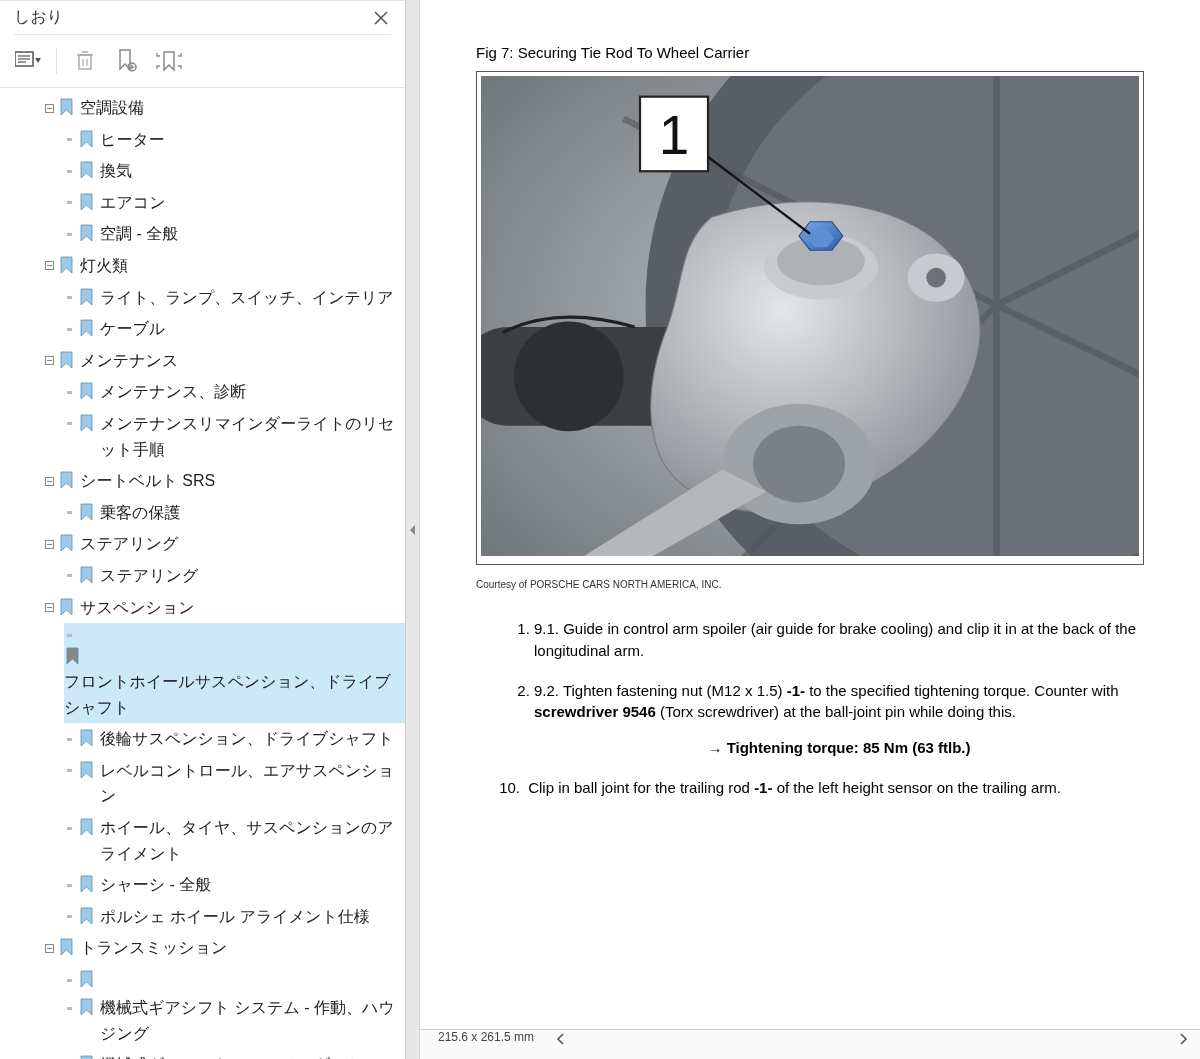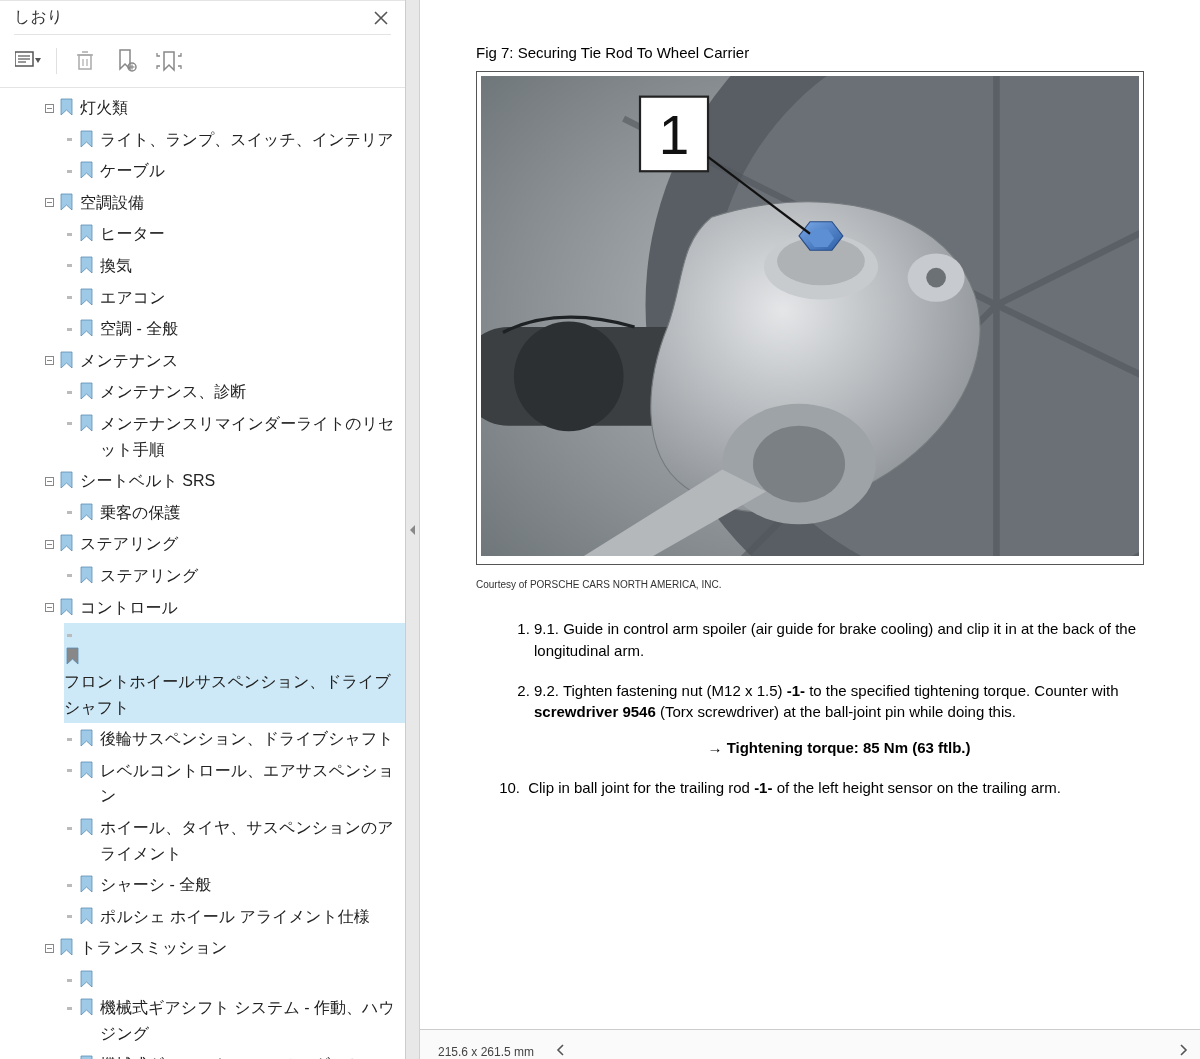--- a/index.html
+++ b/index.html
@@ -35,21 +35,21 @@
   .figure-box { border: 1px solid #555; padding: 4px; background: #fff; }
   .figure-embed { width: 100%; height: 480px; }
   .courtesy { font-size: 10px; color: #333; margin: 14px 0 28px 0; }
   .steps-outer { margin-left: 10px; }
   ol.sub { margin: 0 0 0 48px; padding: 0; }
   ol.sub li { margin: 0 0 18px 0; font-size: 15px; line-height: 1.45; }
   .arrow-line { margin-top: 14px; text-align: center; }
   ol.main { list-style: none; margin: 4px 0 0 0; padding: 0; }
   ol.main li { font-size: 15px; line-height: 1.45; }
   ol.main li .num { display: inline-block; width: 34px; text-align: right; margin-right: 4px; }
-  .status { height: 30px; border-top: 1px solid #ccc; background: #fafafa; display: flex; align-items: flex-end; font-size: 12px; color: #444; padding: 0 8px; }
+  .status { height: 30px; border-top: 1px solid #ccc; background: #fafafa; display: flex; align-items: flex-start; font-size: 12px; color: #444; padding: 0 8px; }
   .status .dim { margin-left: 10px; }
   .status .arrows { display: flex; gap: 8px; margin-left: 18px; }
   .status .spacer { flex: 1; }
   .status .arrow-btn { width: 18px; height: 18px; display: flex; align-items: center; justify-content: center; cursor: pointer; }
 </style>
 </head>
 <body>
 
 <div class="app">
 
@@ -109,20 +109,88 @@
               <div class="row">
                 <span class="expander">
                   <svg viewBox="0 0 9 9">
                     <rect x="0.5" y="0.5" width="8" height="8" fill="none" stroke="#888" stroke-width="1"></rect>
                     <line x1="2" y1="4.5" x2="7" y2="4.5" stroke="#888" stroke-width="1"></line>
                   </svg>
                 </span>
                 <svg class="bk-icon" viewBox="0 0 18 18">
                   <path d="M3 1 L14 1 L14 17 L8.5 12 L3 17 Z" fill="#9ecae8" stroke="#5a8db3" stroke-width="0.8"></path>
                 </svg>
+                <span class="row-label">空調設備</span>
+              </div>
+              <ul>
+                <li class="node">
+                  <div class="row">
+                    <span class="expander">
+                      <svg viewBox="0 0 9 9">
+                        <rect x="2" y="3" width="5" height="3" fill="#bbb"></rect>
+                      </svg>
+                    </span>
+                    <svg class="bk-icon" viewBox="0 0 18 18">
+                      <path d="M3 1 L14 1 L14 17 L8.5 12 L3 17 Z" fill="#9ecae8" stroke="#5a8db3" stroke-width="0.8"></path>
+                    </svg>
+                    <span class="row-label">ヒーター</span>
+                  </div>
+                </li>
+                <li class="node">
+                  <div class="row">
+                    <span class="expander">
+                      <svg viewBox="0 0 9 9">
+                        <rect x="2" y="3" width="5" height="3" fill="#bbb"></rect>
+                      </svg>
+                    </span>
+                    <svg class="bk-icon" viewBox="0 0 18 18">
+                      <path d="M3 1 L14 1 L14 17 L8.5 12 L3 17 Z" fill="#9ecae8" stroke="#5a8db3" stroke-width="0.8"></path>
+                    </svg>
+                    <span class="row-label">換気</span>
+                  </div>
+                </li>
+                <li class="node">
+                  <div class="row">
+                    <span class="expander">
+                      <svg viewBox="0 0 9 9">
+                        <rect x="2" y="3" width="5" height="3" fill="#bbb"></rect>
+                      </svg>
+                    </span>
+                    <svg class="bk-icon" viewBox="0 0 18 18">
+                      <path d="M3 1 L14 1 L14 17 L8.5 12 L3 17 Z" fill="#9ecae8" stroke="#5a8db3" stroke-width="0.8"></path>
+                    </svg>
+                    <span class="row-label">エアコン</span>
+                  </div>
+                </li>
+                <li class="node">
+                  <div class="row">
+                    <span class="expander">
+                      <svg viewBox="0 0 9 9">
+                        <rect x="2" y="3" width="5" height="3" fill="#bbb"></rect>
+                      </svg>
+                    </span>
+                    <svg class="bk-icon" viewBox="0 0 18 18">
+                      <path d="M3 1 L14 1 L14 17 L8.5 12 L3 17 Z" fill="#9ecae8" stroke="#5a8db3" stroke-width="0.8"></path>
+                    </svg>
+                    <span class="row-label">空調 - 全般</span>
+                  </div>
+                </li>
+              </ul>
+            </li>
+            <li class="node">
+              <div class="row">
+                <span class="expander">
+                  <svg viewBox="0 0 9 9">
+                    <rect x="0.5" y="0.5" width="8" height="8" fill="none" stroke="#888" stroke-width="1"></rect>
+                    <line x1="2" y1="4.5" x2="7" y2="4.5" stroke="#888" stroke-width="1"></line>
+                  </svg>
+                </span>
+                <svg class="bk-icon" viewBox="0 0 18 18">
+                  <path d="M3 1 L14 1 L14 17 L8.5 12 L3 17 Z" fill="#9ecae8" stroke="#5a8db3" stroke-width="0.8"></path>
+                </svg>
                 <span class="row-label">灯火類</span>
               </div>
               <ul>
                 <li class="node">
                   <div class="row">
                     <span class="expander">
                       <svg viewBox="0 0 9 9">
                         <rect x="2" y="3" width="5" height="3" fill="#bbb"></rect>
                       </svg>
                     </span>
@@ -151,88 +219,20 @@
               <div class="row">
                 <span class="expander">
                   <svg viewBox="0 0 9 9">
                     <rect x="0.5" y="0.5" width="8" height="8" fill="none" stroke="#888" stroke-width="1"></rect>
                     <line x1="2" y1="4.5" x2="7" y2="4.5" stroke="#888" stroke-width="1"></line>
                   </svg>
                 </span>
                 <svg class="bk-icon" viewBox="0 0 18 18">
                   <path d="M3 1 L14 1 L14 17 L8.5 12 L3 17 Z" fill="#9ecae8" stroke="#5a8db3" stroke-width="0.8"></path>
                 </svg>
-                <span class="row-label">空調設備</span>
-              </div>
-              <ul>
-                <li class="node">
-                  <div class="row">
-                    <span class="expander">
-                      <svg viewBox="0 0 9 9">
-                        <rect x="2" y="3" width="5" height="3" fill="#bbb"></rect>
-                      </svg>
-                    </span>
-                    <svg class="bk-icon" viewBox="0 0 18 18">
-                      <path d="M3 1 L14 1 L14 17 L8.5 12 L3 17 Z" fill="#9ecae8" stroke="#5a8db3" stroke-width="0.8"></path>
-                    </svg>
-                    <span class="row-label">ヒーター</span>
-                  </div>
-                </li>
-                <li class="node">
-                  <div class="row">
-                    <span class="expander">
-                      <svg viewBox="0 0 9 9">
-                        <rect x="2" y="3" width="5" height="3" fill="#bbb"></rect>
-                      </svg>
-                    </span>
-                    <svg class="bk-icon" viewBox="0 0 18 18">
-                      <path d="M3 1 L14 1 L14 17 L8.5 12 L3 17 Z" fill="#9ecae8" stroke="#5a8db3" stroke-width="0.8"></path>
-                    </svg>
-                    <span class="row-label">換気</span>
-                  </div>
-                </li>
-                <li class="node">
-                  <div class="row">
-                    <span class="expander">
-                      <svg viewBox="0 0 9 9">
-                        <rect x="2" y="3" width="5" height="3" fill="#bbb"></rect>
-                      </svg>
-                    </span>
-                    <svg class="bk-icon" viewBox="0 0 18 18">
-                      <path d="M3 1 L14 1 L14 17 L8.5 12 L3 17 Z" fill="#9ecae8" stroke="#5a8db3" stroke-width="0.8"></path>
-                    </svg>
-                    <span class="row-label">エアコン</span>
-                  </div>
-                </li>
-                <li class="node">
-                  <div class="row">
-                    <span class="expander">
-                      <svg viewBox="0 0 9 9">
-                        <rect x="2" y="3" width="5" height="3" fill="#bbb"></rect>
-                      </svg>
-                    </span>
-                    <svg class="bk-icon" viewBox="0 0 18 18">
-                      <path d="M3 1 L14 1 L14 17 L8.5 12 L3 17 Z" fill="#9ecae8" stroke="#5a8db3" stroke-width="0.8"></path>
-                    </svg>
-                    <span class="row-label">空調 - 全般</span>
-                  </div>
-                </li>
-              </ul>
-            </li>
-            <li class="node">
-              <div class="row">
-                <span class="expander">
-                  <svg viewBox="0 0 9 9">
-                    <rect x="0.5" y="0.5" width="8" height="8" fill="none" stroke="#888" stroke-width="1"></rect>
-                    <line x1="2" y1="4.5" x2="7" y2="4.5" stroke="#888" stroke-width="1"></line>
-                  </svg>
-                </span>
-                <svg class="bk-icon" viewBox="0 0 18 18">
-                  <path d="M3 1 L14 1 L14 17 L8.5 12 L3 17 Z" fill="#9ecae8" stroke="#5a8db3" stroke-width="0.8"></path>
-                </svg>
                 <span class="row-label">メンテナンス</span>
               </div>
               <ul>
                 <li class="node">
                   <div class="row">
                     <span class="expander">
                       <svg viewBox="0 0 9 9">
                         <rect x="2" y="3" width="5" height="3" fill="#bbb"></rect>
                       </svg>
                     </span>
@@ -319,21 +319,21 @@
               <div class="row">
                 <span class="expander">
                   <svg viewBox="0 0 9 9">
                     <rect x="0.5" y="0.5" width="8" height="8" fill="none" stroke="#888" stroke-width="1"></rect>
                     <line x1="2" y1="4.5" x2="7" y2="4.5" stroke="#888" stroke-width="1"></line>
                   </svg>
                 </span>
                 <svg class="bk-icon" viewBox="0 0 18 18">
                   <path d="M3 1 L14 1 L14 17 L8.5 12 L3 17 Z" fill="#9ecae8" stroke="#5a8db3" stroke-width="0.8"></path>
                 </svg>
-                <span class="row-label">コントロール</span>
+                <span class="row-label">サスペンション</span>
               </div>
               <ul>
                 <li class="node">
                   <div class="row selected">
                     <span class="expander">
                       <svg viewBox="0 0 9 9">
                         <rect x="2" y="3" width="5" height="3" fill="#bbb"></rect>
                       </svg>
                     </span>
                     <svg class="bk-icon" viewBox="0 0 18 18">

